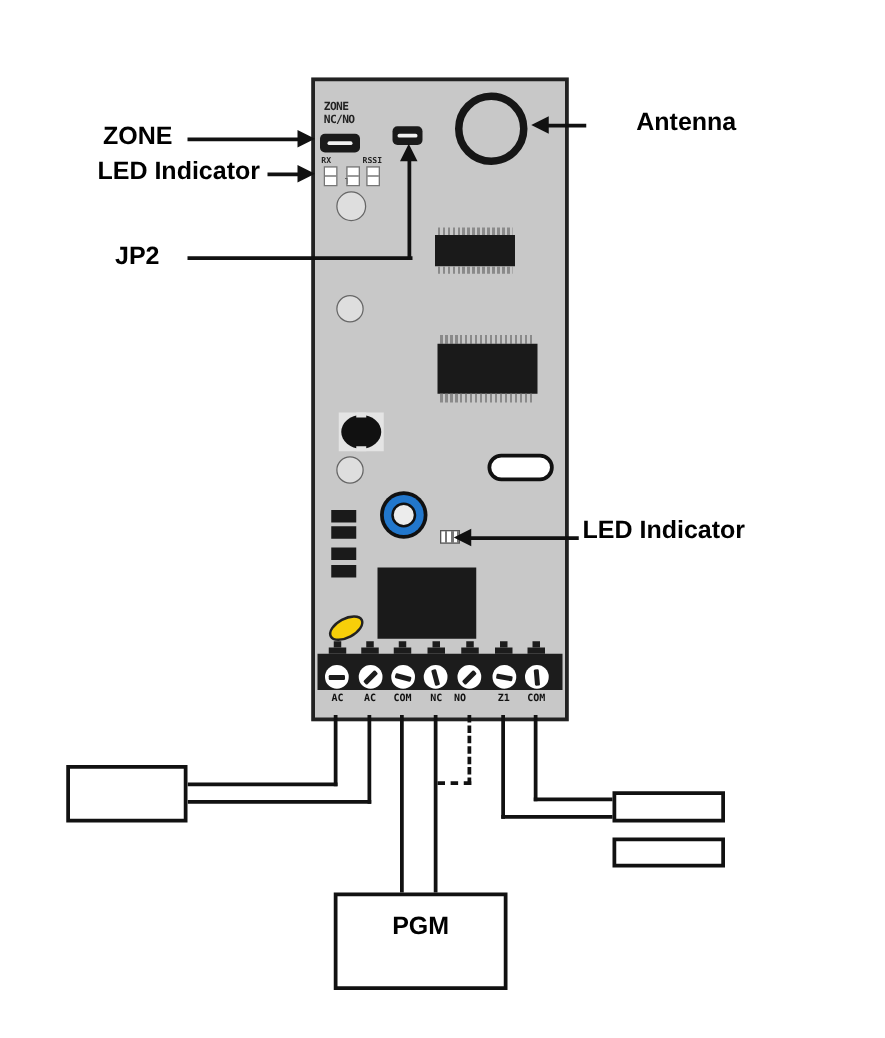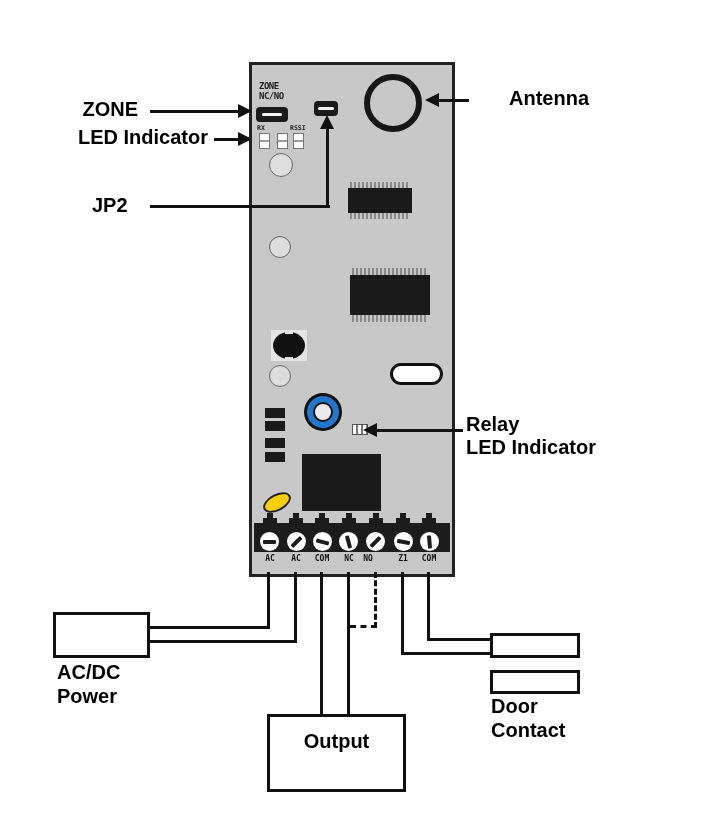--- a/index.html
+++ b/index.html
@@ -152,21 +152,20 @@
   <div class="abs callout" style="left:92px;top:194px;">JP2</div>
   <div class="abs wire" style="left:150px;top:205px;width:180px;height:3px;"></div>
   <div class="abs wire" style="left:326px;top:128px;width:3px;height:80px;"></div>
   <div class="abs head-up" style="left:320px;top:115px;"></div>
 
   <div class="abs callout" style="left:473px;top:87px;margin-left:36px;">Antenna</div>
   <div class="abs head-left" style="left:425px;top:93px;"></div>
   <div class="abs wire" style="left:437px;top:99px;width:32px;height:3px;"></div>
 
   <div class="abs callout" style="left:466px;top:413px;">
-    <div>Relay</div>
     <div>LED Indicator</div>
   </div>
   <div class="abs head-left" style="left:363px;top:423px;"></div>
   <div class="abs wire" style="left:375px;top:429px;width:88px;height:3px;"></div>
 
   <div class="abs wire" style="left:267px;top:572px;width:3px;height:57px;"></div>
   <div class="abs wire" style="left:150px;top:626px;width:120px;height:3px;"></div>
   <div class="abs wire" style="left:294px;top:572px;width:3px;height:71px;"></div>
   <div class="abs wire" style="left:150px;top:640px;width:147px;height:3px;"></div>
 
@@ -175,31 +174,23 @@
 
   <div class="abs dash-v" style="left:374px;top:572px;height:56px;"></div>
   <div class="abs dash-h" style="left:350px;top:625px;width:27px;"></div>
 
   <div class="abs wire" style="left:401px;top:572px;width:3px;height:83px;"></div>
   <div class="abs wire" style="left:401px;top:652px;width:92px;height:3px;"></div>
   <div class="abs wire" style="left:427px;top:572px;width:3px;height:69px;"></div>
   <div class="abs wire" style="left:427px;top:638px;width:66px;height:3px;"></div>
 
   <div class="abs extbox" style="left:53px;top:612px;width:97px;height:46px;"></div>
-  <div class="abs callout" style="left:57px;top:660px;line-height:24px;">
-    <div>AC/DC</div>
-    <div>Power</div>
-  </div>
 
   <div class="abs extbox" style="left:267px;top:714px;width:139px;height:78px;padding-top:12px;text-align:center;">
     <div class="callout" style="line-height:24px;">
-      <div>Output</div>
+      <div>PGM</div>
     </div>
   </div>
 
   <div class="abs extbox" style="left:490px;top:633px;width:90px;height:25px;"></div>
   <div class="abs extbox" style="left:490px;top:670px;width:90px;height:24px;"></div>
-  <div class="abs callout" style="left:491px;top:694px;line-height:24px;">
-    <div>Door</div>
-    <div>Contact</div>
-  </div>
 
 </div>
 
 </body></html>

